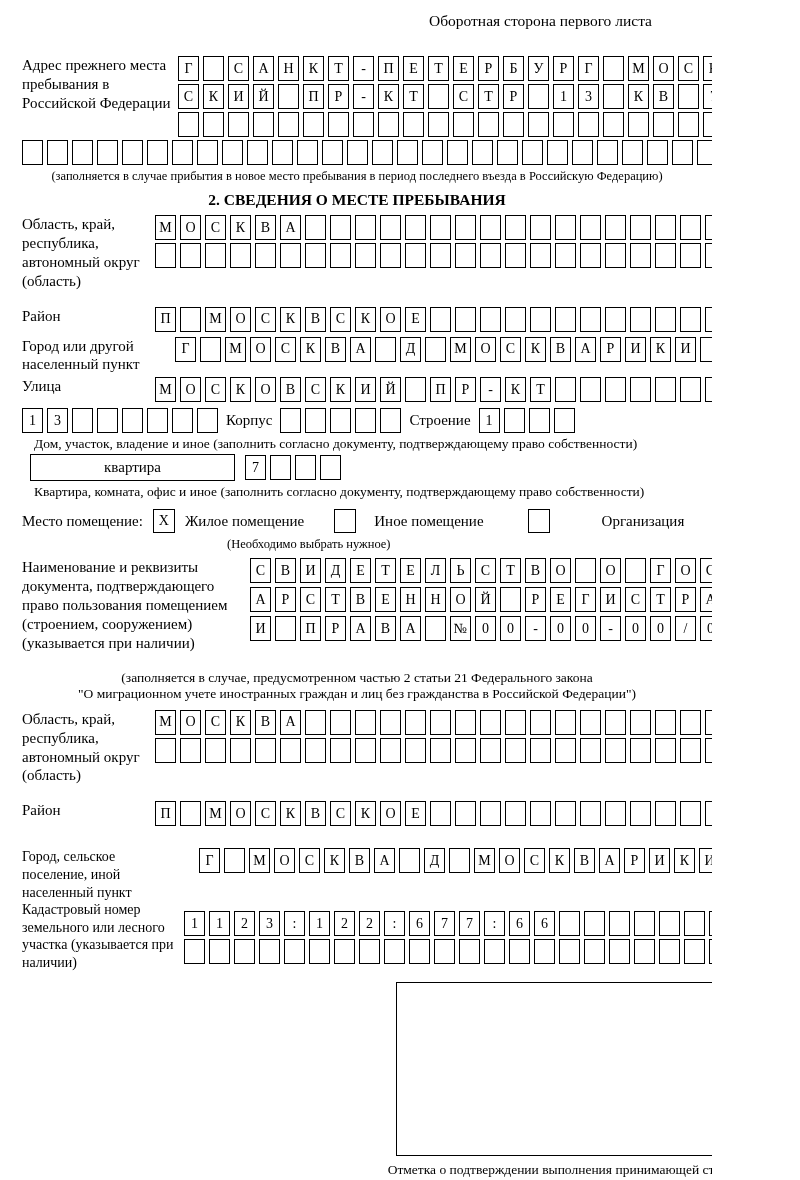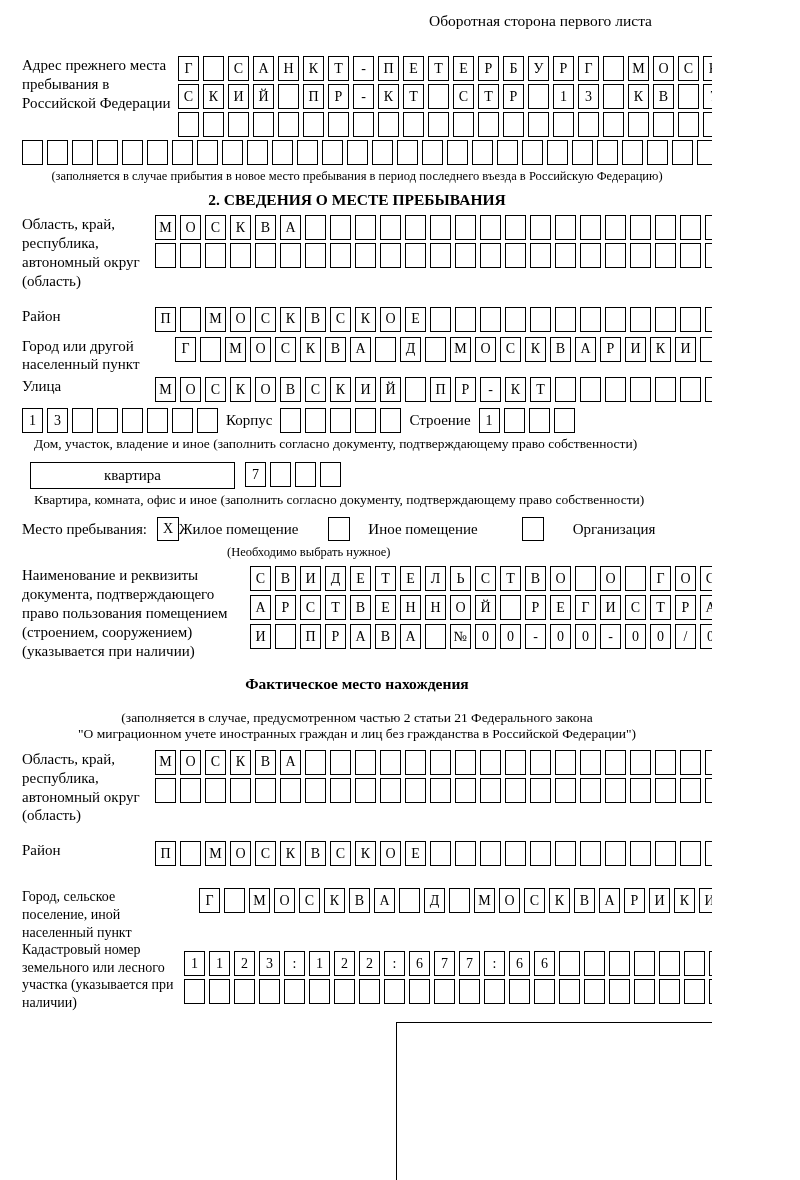--- a/index.html
+++ b/index.html
@@ -345,39 +345,39 @@
     <div class="opt-label">Строение</div>
     <div class="cellrow">
         <div class="cell">1</div>
         <div class="cell"></div>
         <div class="cell"></div>
         <div class="cell"></div>
       </div>
   </div>
   <div class="mini-note" style="margin-top:3px; padding-left:12px">Дом, участок, владение и иное (заполнить согласно документу, подтверждающему право собственности)</div>
 
-  <div class="frow" style="margin-top:10px; align-items:flex-start; gap:10px">
+  <div class="frow" style="margin-top:2px; align-items:center; gap:10px">
     <div class="wide-box" style="width:205px; margin-left:8px">квартира</div>
     <div class="cellrow">
         <div class="cell">7</div>
         <div class="cell"></div>
         <div class="cell"></div>
         <div class="cell"></div>
       </div>
   </div>
   <div class="mini-note" style="margin-top:3px; padding-left:12px">Квартира, комната, офис и иное (заполнить согласно документу, подтверждающему право собственности)</div>
 
   <div class="frow" style="margin-top:9px; align-items:center">
-    <div class="opt-label">Место пребывания:</div>
+    <div class="opt-label">Место помещение:</div>
     <div class="chk" style="margin-left:10px">X</div>
-    <div class="opt-label" style="margin-left:0">Жилое помещение</div>
+    <div class="opt-label" style="margin-left:10px">Жилое помещение</div>
     <div class="chk" style="margin-left:30px"></div>
     <div class="opt-label" style="margin-left:18px">Иное помещение</div>
     <div class="chk" style="margin-left:44px"></div>
-    <div class="opt-label" style="margin-left:29px">Организация</div>
+    <div class="opt-label" style="margin-left:52px">Организация</div>
   </div>
   <div class="note" style="margin-left:205px; margin-top:4px">(Необходимо выбрать нужное)</div>
 
   <div class="frow" style="margin-top:6px">
     <div class="flabel w228">Наименование и реквизиты документа, подтверждающего право пользования помещением (строением, сооружением) (указывается при наличии)</div>
     <div class="stack" style="gap:4px">
       <div class="cellrow">
           <div class="cell">С</div>
           <div class="cell">В</div>
           <div class="cell">И</div>
@@ -442,21 +442,20 @@
           <div class="cell">0</div>
           <div class="cell">0</div>
           <div class="cell">/</div>
           <div class="cell">0</div>
           <div class="cell">0</div>
           <div class="cell">0</div>
         </div>
     </div>
   </div>
 
-  <div class="sec-title" style="margin-top:14px">Фактическое место нахождения</div>
   <div class="mini-note center" style="margin-top:17px">(заполняется в случае, предусмотренном частью 2 статьи 21 Федерального закона</div>
   <div class="mini-note center">"О миграционном учете иностранных граждан и лиц без гражданства в Российской Федерации")</div>
 
   <div class="frow" style="margin-top:8px">
     <div class="flabel w133">Область, край, республика, автономный округ (область)</div>
     <div class="stack">
       <div class="cellrow">
           <div class="cell">М</div>
           <div class="cell">О</div>
           <div class="cell">С</div>

